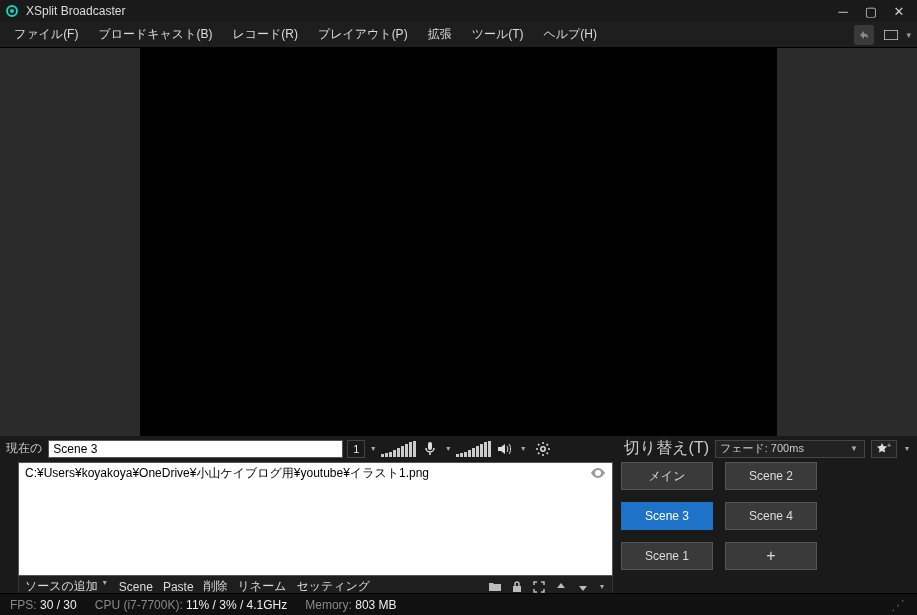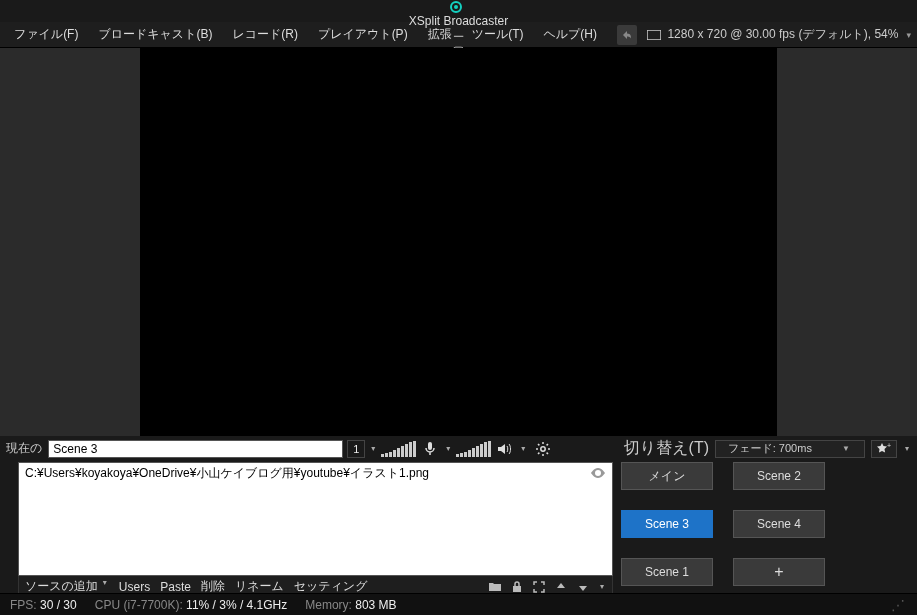--- a/index.html
+++ b/index.html
@@ -1,19 +1,19 @@
 <!DOCTYPE html>
 <html><head>
 <meta charset="utf-8">
 <style>
   * { box-sizing: border-box; margin: 0; padding: 0; font-family: "Segoe UI", Meiryo, sans-serif; }
   body { background: #1a1a1a; color: #ccc; width: 917px; height: 615px; overflow: hidden; font-size: 12px; }
 
   
-  .titlebar { height: 22px; background: #1a1a1a; display: flex; align-items: center; padding: 0 12px; flex-direction: column; }
+  .titlebar { height: 22px; background: #1a1a1a; display: flex; align-items: center; padding: 0 4px; }
   .titlebar .logo { width: 16px; height: 16px; margin-right: 6px; display:flex; align-items:center; justify-content:center;}
   .titlebar .title { flex: 0 0 auto; color: #ddd; font-size: 12px; }
   .titlebar .spacer { flex: 1; }
   .titlebar .winbtn { width: 28px; height: 20px; display:flex; align-items:center; justify-content:center; color:#ccc; font-size:13px;}
 
   
   .menubar { height: 26px; background: #1e1e1e; border-bottom: 1px solid #000; display: flex; align-items: center; padding: 0 6px; gap: 4px; }
   .menubar .menu-item { padding: 3px 8px; color: #ddd; font-size: 12px; cursor:pointer; }
   .menubar .right { margin-left: auto; display:flex; align-items:center; gap:10px;}
   .menubar .share-icon { width:20px; height:20px; background:#3a3a3a; display:flex; align-items:center; justify-content:center; border-radius:2px;}
@@ -34,36 +34,36 @@
   .num-badge { background:#1a1a1a; border:1px solid #444; width:18px; height:18px; display:flex; align-items:center; justify-content:center; font-size:11px; color:#eee;}
   .chev-down-sm { font-size:8px; color:#aaa; padding:0 2px;}
   .vu { display:flex; align-items:flex-end; gap:1px; height:16px; }
   .vu .bar { width:3px; background:#ccc; }
   .icon-btn { width:20px; height:18px; display:flex; align-items:center; justify-content:center; cursor:pointer;}
   .icon-btn svg { fill:#ddd; }
   .gear-area { margin-left:2px;}
 
   .right-group { margin-left:auto; display:flex; align-items:center; gap:6px;}
   .trans-label { color:#ccc; font-size:16px;}
-  .trans-select { height:18px; background:#222; border:1px solid #444; color:#ccc; font-size:11px; width:150px; display:flex; align-items:center; justify-content:space-between; padding:0 12px;}
+  .trans-select { height:18px; background:#222; border:1px solid #444; color:#ccc; font-size:11px; width:150px; display:flex; align-items:center; justify-content:space-between; padding:0 4px;}
   .star-btn { width:26px; height:18px; border:1px solid #444; background:#222; display:flex; align-items:center; justify-content:center;}
 
   
   .lower { display:flex; gap:8px; padding: 4px 6px 0 6px; height: 140px; }
   .sources-panel { flex:1; display:flex; flex-direction:column;padding-left:12px; }
   .sources-list { flex:1; background:#fff; border:1px solid #555; color:#000; font-size:12px; overflow:auto; }
   .source-row { display:flex; align-items:center; justify-content:space-between; padding:2px 6px; }
   .source-row .path { white-space:nowrap; overflow:hidden; text-overflow:ellipsis; }
   .source-row .eye { color:#888; }
   .sources-toolbar { height:22px; background:#1e1e1e; border:1px solid #333; border-top:none; display:flex; align-items:center; gap:10px; padding:0 6px; font-size:12px; color:#ddd;}
   .sources-toolbar .tb-item { cursor:pointer; display:flex; align-items:flex-start; gap:3px;}
   .sources-toolbar .tb-right { margin-left:auto; display:flex; align-items:center; gap:8px;}
   .sources-toolbar .tb-icon { width:14px; height:14px; display:flex; align-items:center; justify-content:center;}
 
-  .scenes-panel { width:290px; display:flex; flex-wrap:wrap; gap:20px; align-content:flex-start;}
+  .scenes-panel { width:290px; display:flex; flex-wrap:wrap; gap:12px; align-content:flex-start;}
   .scene-btn { width:92px; height:28px; background:#3a3a3a; border:1px solid #555; color:#ddd; font-size:12px; display:flex; align-items:center; justify-content:center; cursor:pointer;}
   .scene-btn.active { background:#1e73c8; border-color:#1e73c8; color:#fff; }
   .scene-btn.add { font-size:16px; }
 
   
   .statusbar { position:absolute; bottom:0; left:0; right:0; height:22px; background:#111; border-top:1px solid #000; display:flex; align-items:center; padding:0 10px; gap:18px; font-size:12px; color:#888;}
   .statusbar .stat .label { color:#888; }
   .statusbar .stat .val { color:#eee; }
   .statusbar .corner { margin-left:auto; color:#555; font-size:14px; padding-right:2px;}
 </style>
@@ -95,21 +95,20 @@
   <div class="right">
     <div class="share-icon">
       <svg width="12" height="12" viewBox="0 0 12 12">
           <path d="M2 6l4-4v2.5c4 0 4 3 4 5-1-2-4-2-4-2V10z" fill="#888"></path>
         </svg>
     </div>
     <div class="res">
       <svg width="14" height="10" viewBox="0 0 14 10">
           <rect x="0" y="0" width="14" height="10" fill="none" stroke="#ccc" stroke-width="1.5"></rect>
         </svg>
-      <span>1280 x 720 @ 30.00 fps (デフォルト), 54%</span>
       <span class="chev">▾</span>
     </div>
   </div>
 </div>
 
 <div class="preview-area">
   <div class="preview-side"></div>
   <div class="preview-canvas"></div>
   <div class="preview-side"></div>
 </div>
@@ -202,21 +201,21 @@
               <path d="M8 0C4 0 1 5 1 5s3 5 7 5 7-5 7-5-3-5-7-5zm0 8a3 3 0 110-6 3 3 0 010 6z" fill="#999"></path>
             </svg>
         </span>
       </div>
     </div>
     <div class="sources-toolbar">
       <span class="tb-item">
         <span>ソースの追加</span>
           <span class="chev-down-sm">▾</span>
       </span>
-      <span class="tb-item">Users</span>
+      <span class="tb-item">Scene</span>
       <span class="tb-item">Paste</span>
       <span class="tb-item">削除</span>
       <span class="tb-item">リネーム</span>
       <span class="tb-item">セッティング</span>
       <div class="tb-right">
         <span class="tb-icon">
             <svg width="12" height="10" viewBox="0 0 12 10">
               <path d="M0 1h4l1 1h7v7H0z" fill="#bbb"></path>
             </svg>
           </span>

